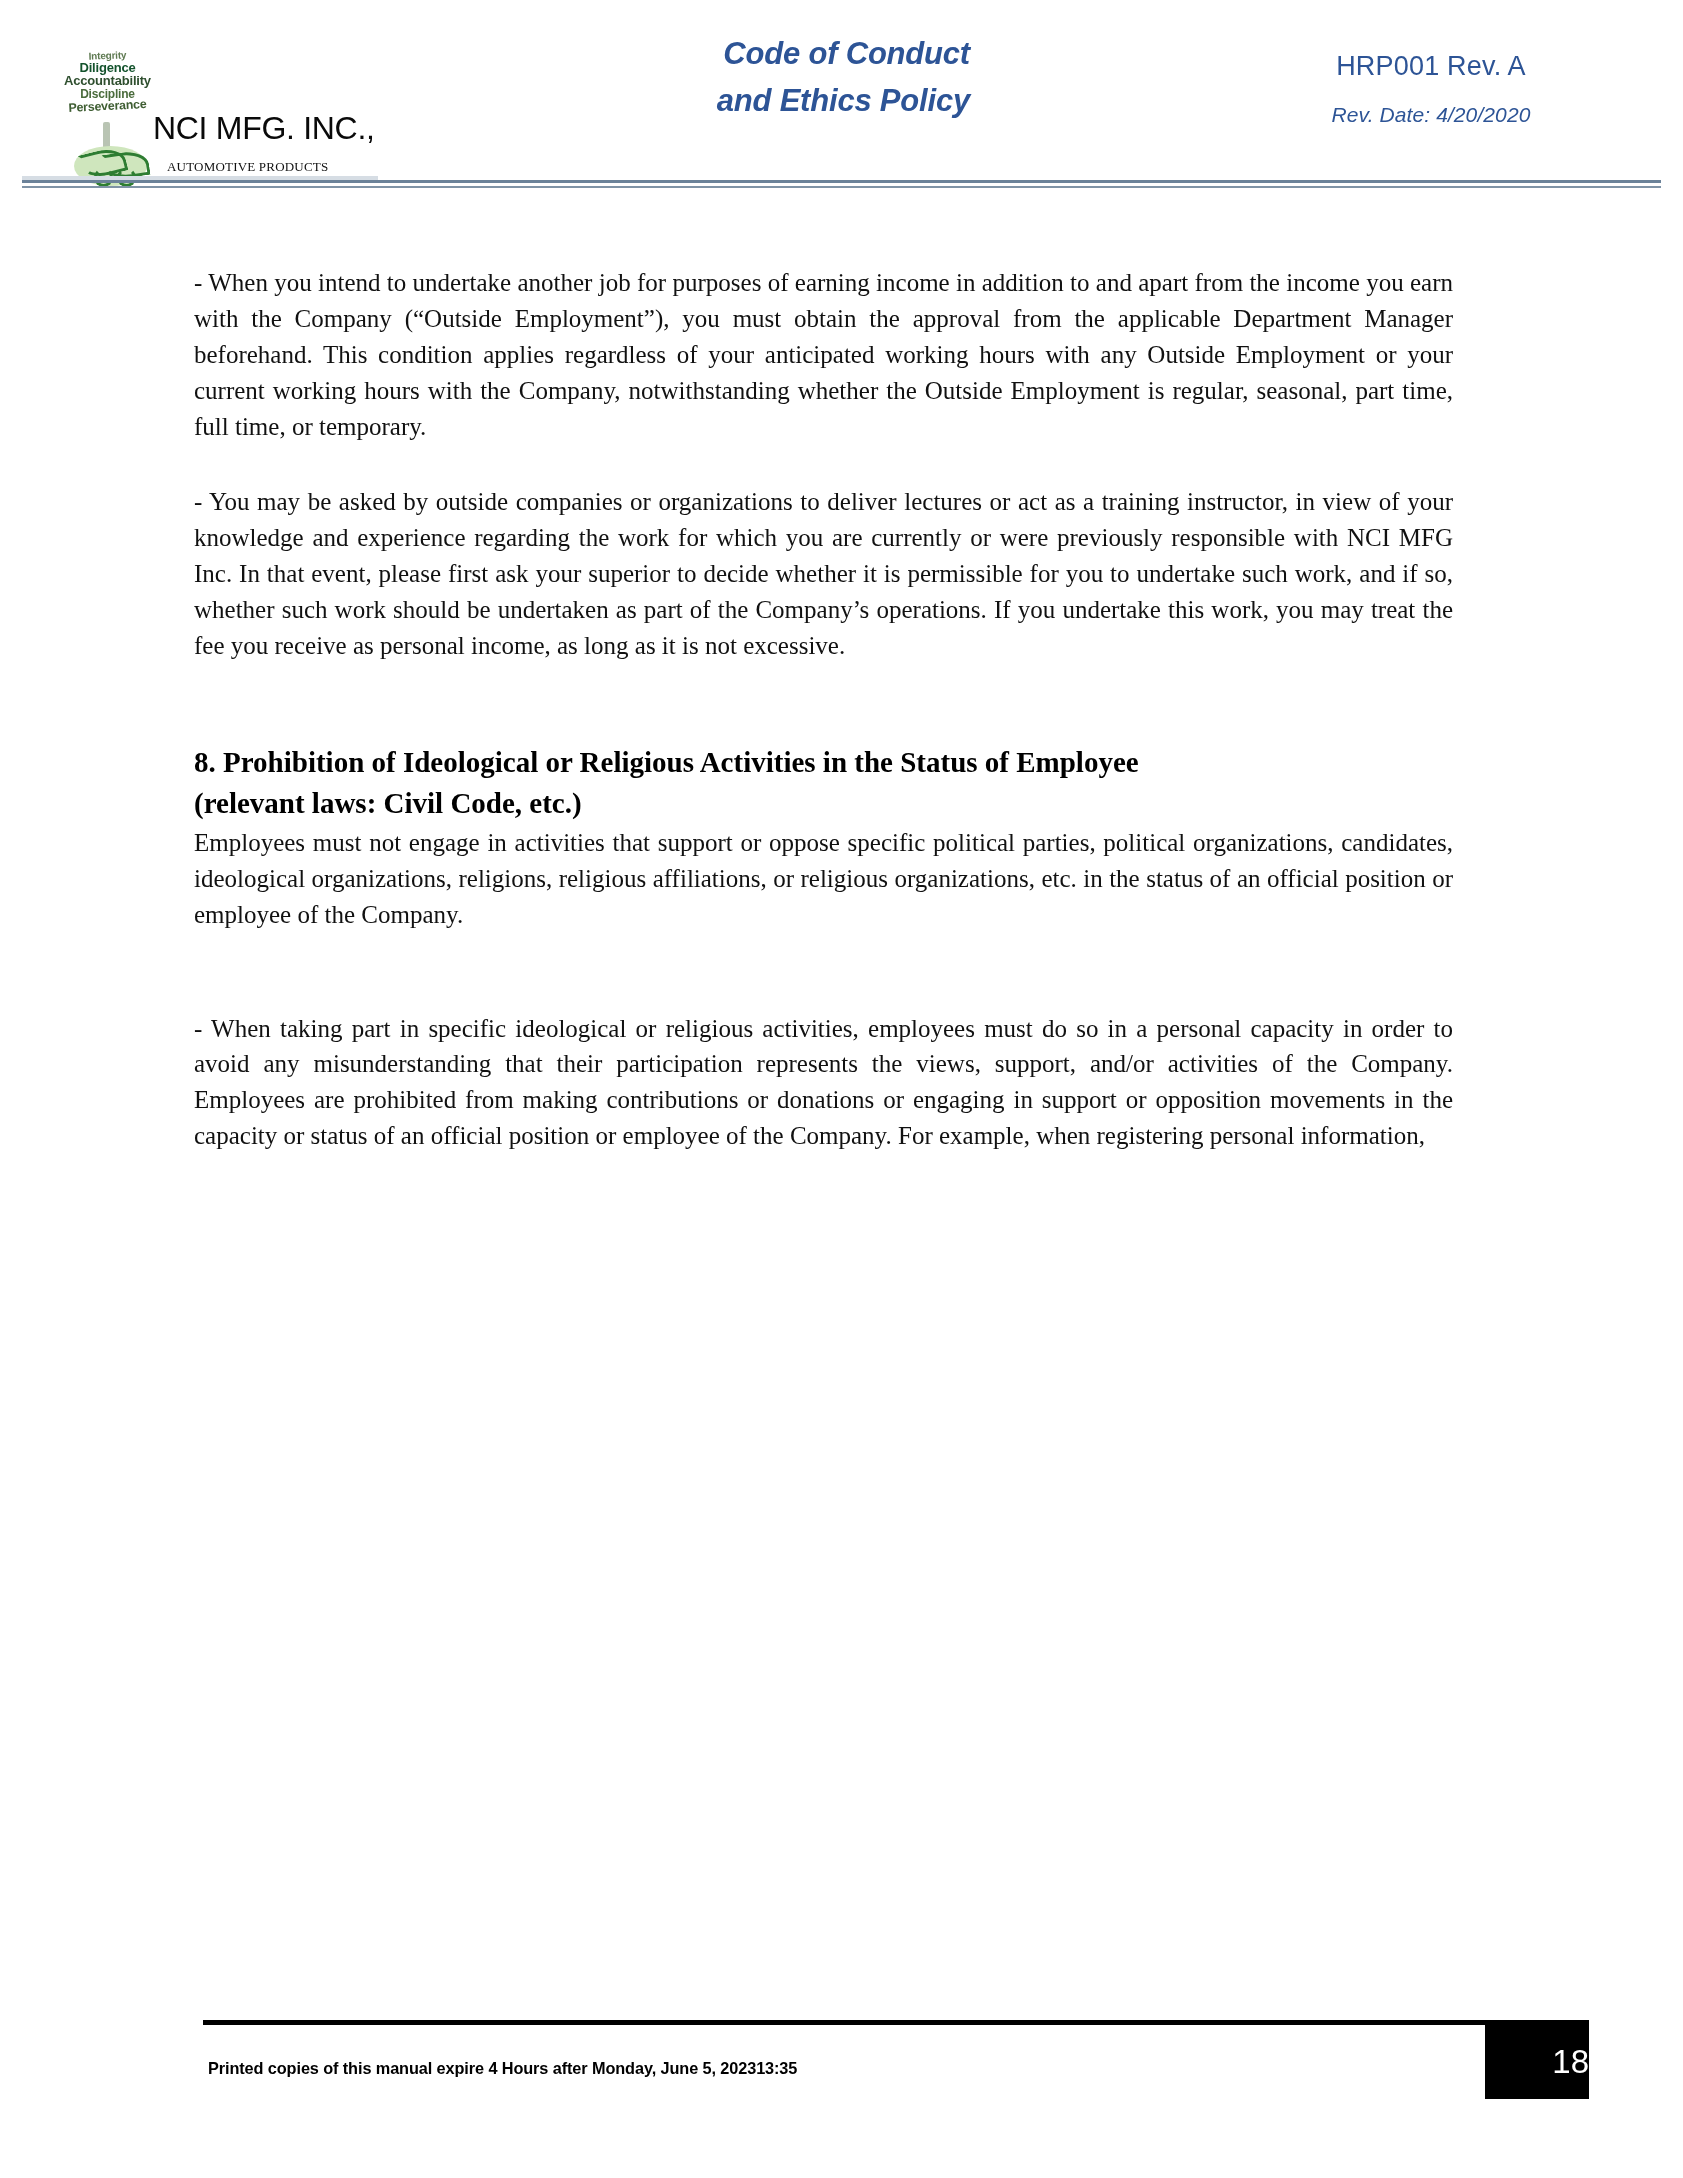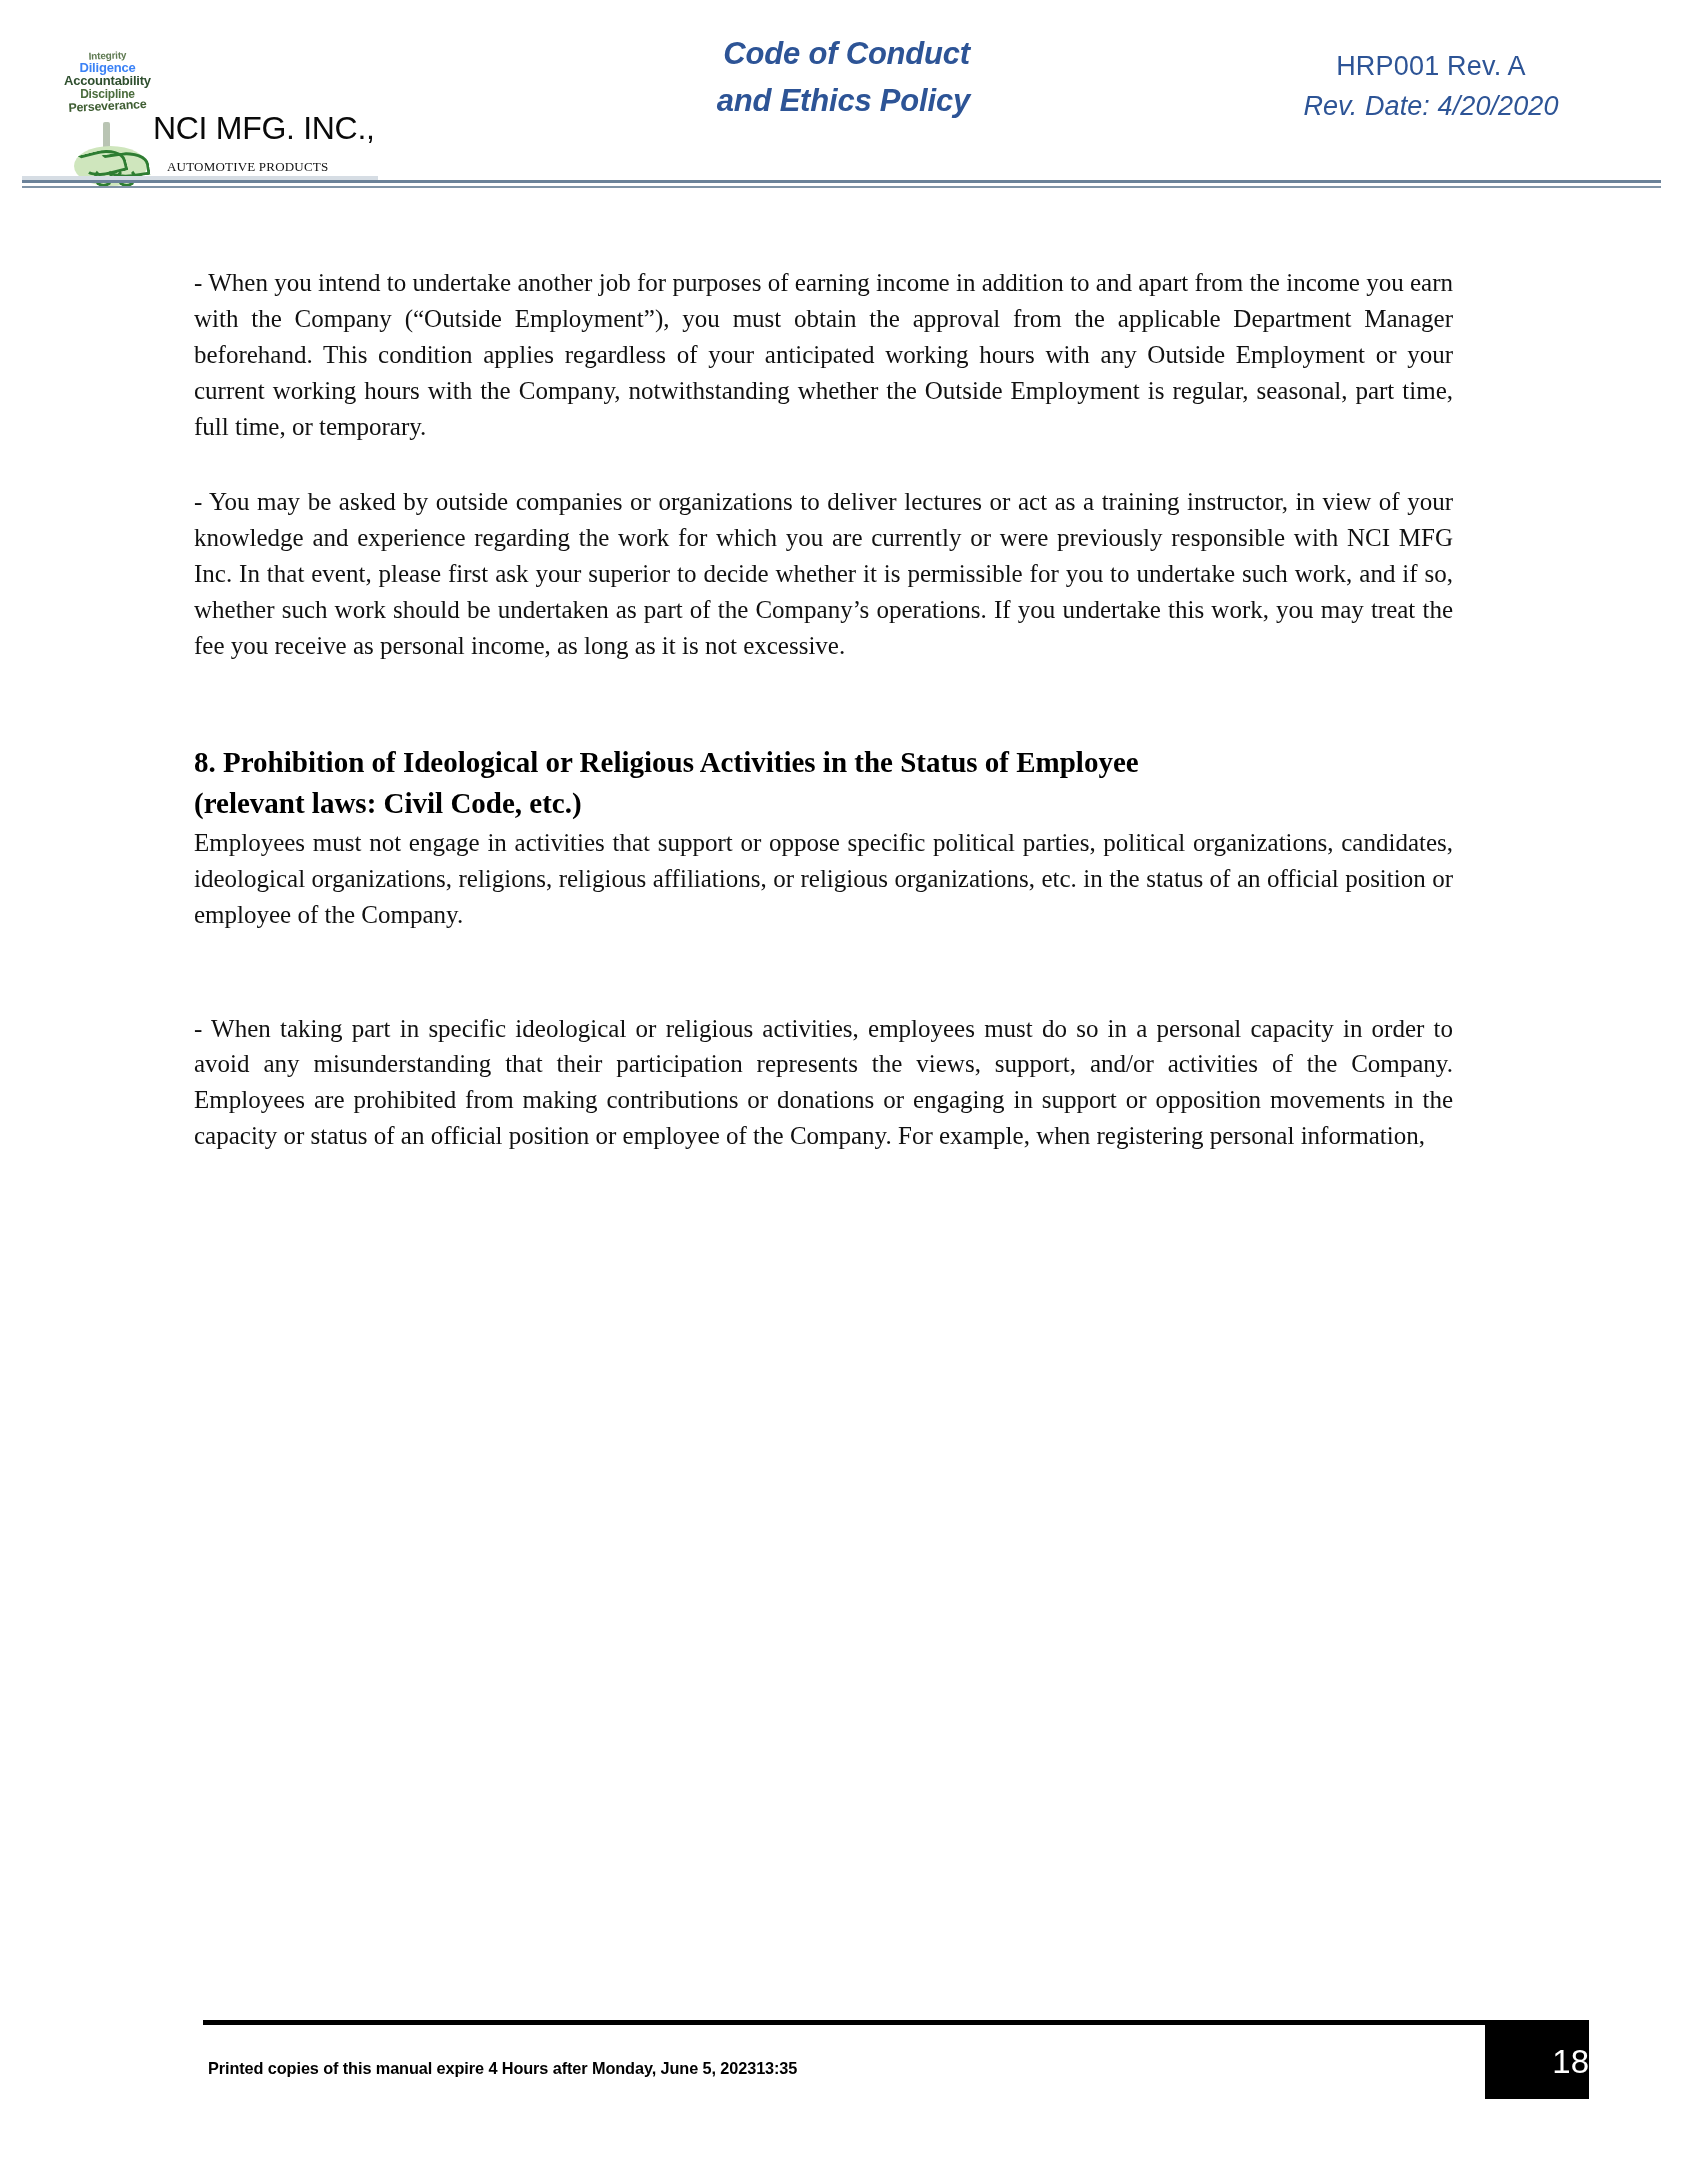--- a/index.html
+++ b/index.html
@@ -56,21 +56,21 @@
     font-family: "Liberation Sans", sans-serif;
     line-height: 1.02;
   }
   .logo-words span {
     display: block;
     font-weight: bold;
     letter-spacing: -0.2px;
     white-space: nowrap;
   }
   .lw1 { font-size: 10px; color: #5f7a52; transform: rotate(-2deg); }
-  .lw2 { font-size: 13px; color: #3b82f6; }
+  .lw2 { font-size: 13px; color: #14532d; }
   .lw3 { font-size: 13px; color: #2f4f2f; }
   .lw4 { font-size: 12px; color: #4a6b3c; }
   .lw5 { font-size: 12.4px; color: #3f5e33; transform: rotate(-3deg); }
 
   .logo-trunk {
     position: absolute;
     left: 51px;
     top: 71px;
     width: 7px;
     height: 38px;
@@ -159,22 +159,22 @@
     text-align: center;
     font-family: "Liberation Sans", sans-serif;
     color: #2d5496;
   }
   .header-doc-id {
     font-size: 27px;
     letter-spacing: 0.2px;
     white-space: nowrap;
   }
   .header-rev-date {
-    margin-top: 9px;
-    font-size: 27px;
+    margin-top: 21px;
+    font-size: 21px;
     font-style: italic;
     letter-spacing: 0.1px;
     white-space: nowrap;
   }
 
   .header-rule-outer {
     position: absolute;
     left: 22px;
     top: 180px;
     width: 1639px;

